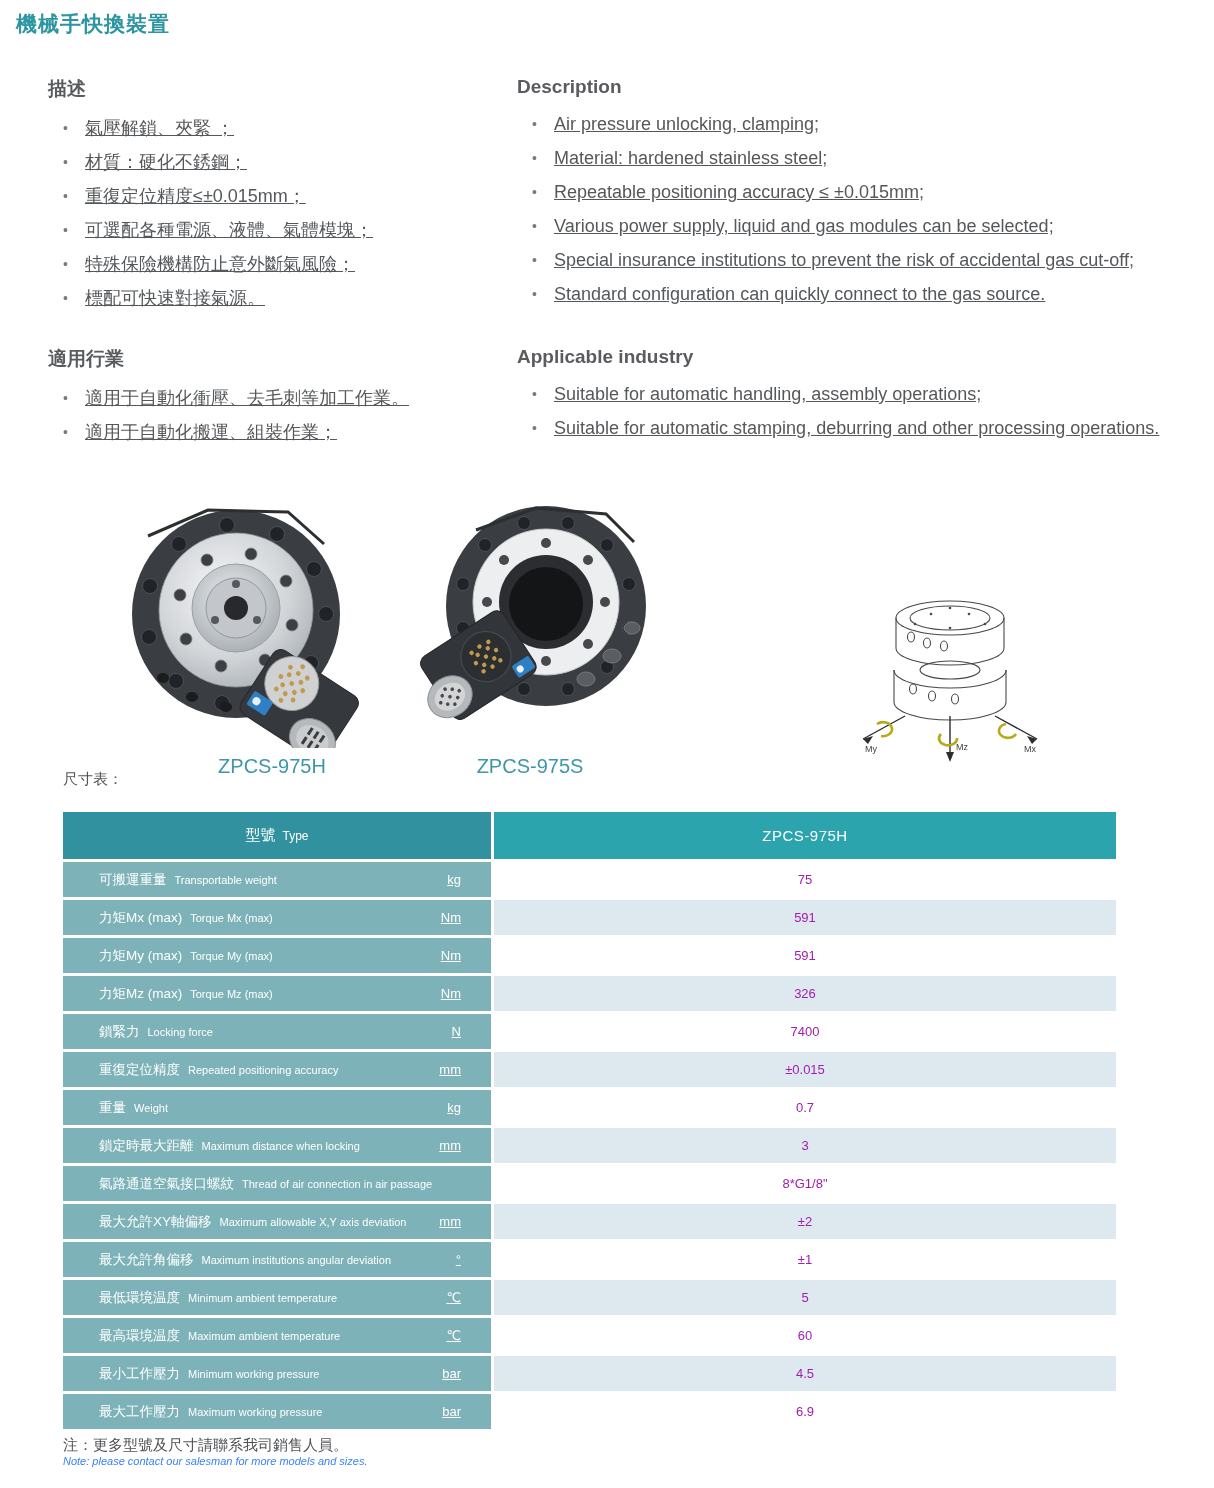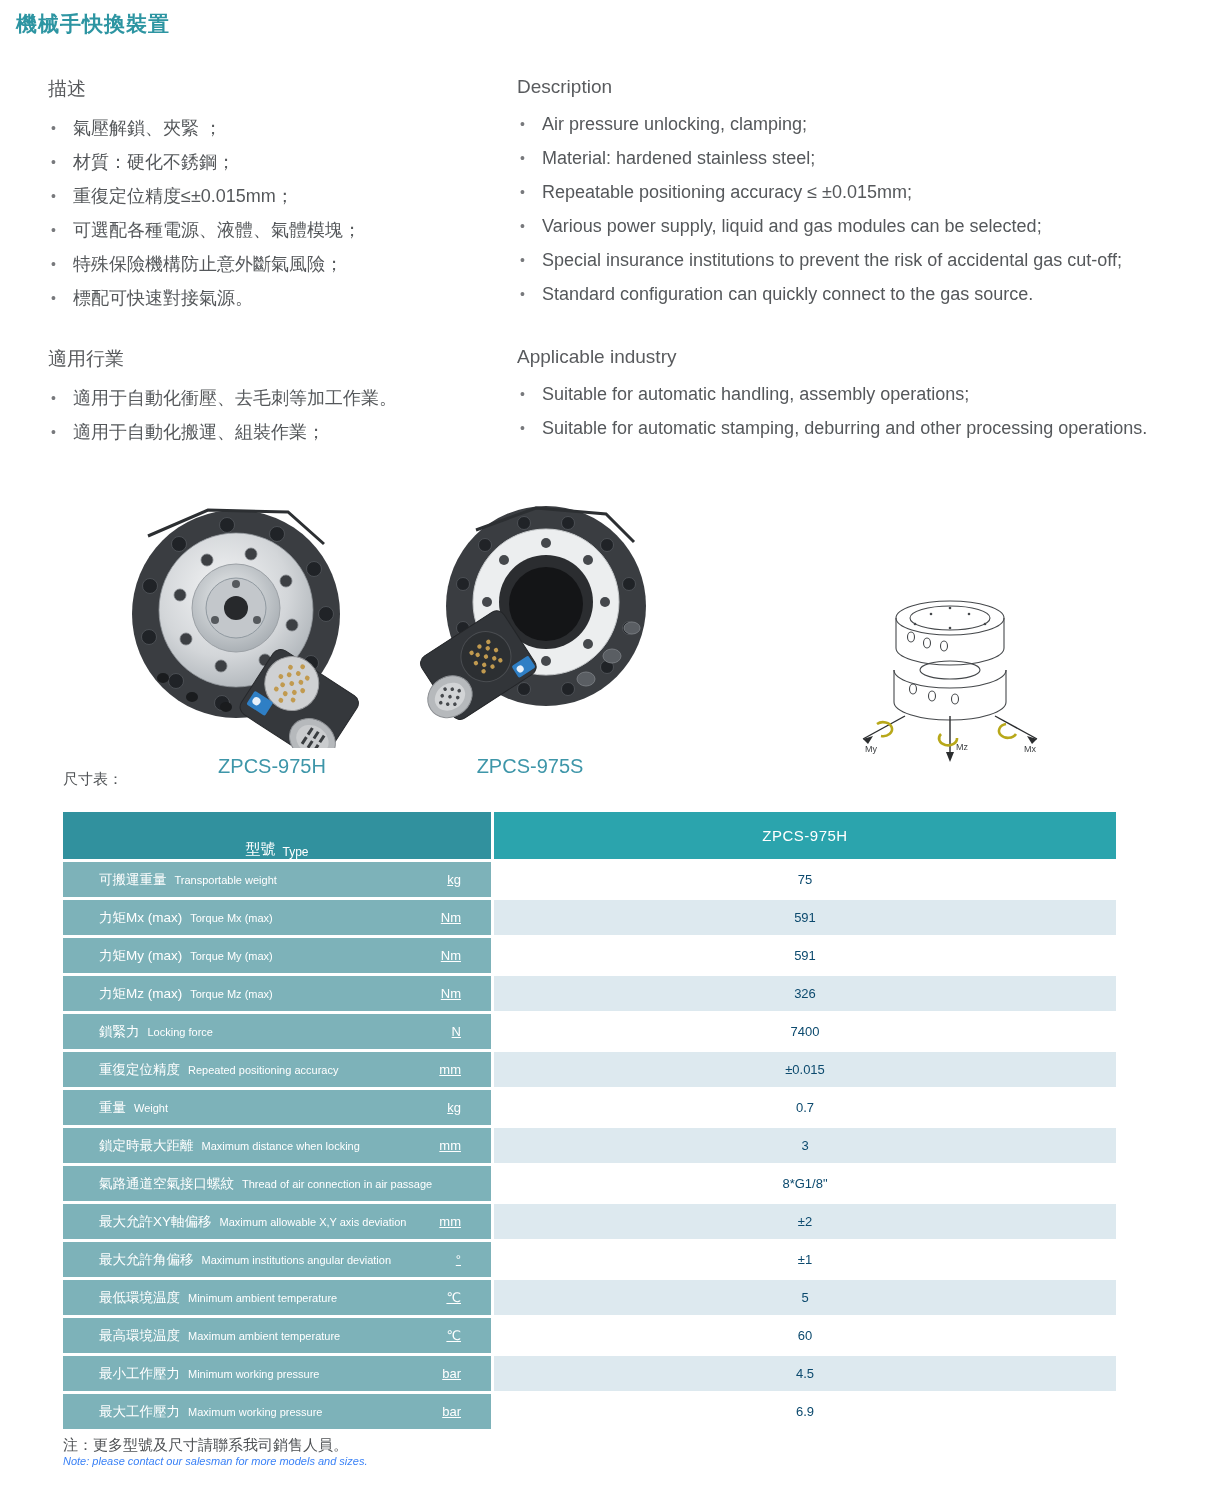--- a/index.html
+++ b/index.html
@@ -10,23 +10,23 @@
   }
   .abs{position:absolute;}
 
   
   .page-title{
     left:16px;top:10px;font-size:21px;font-weight:bold;color:#2d95a2;letter-spacing:1px;
   }
 
   
   .sec h2{
-    margin:0 0 12px 0;font-size:19px;font-weight:normal;color:#595b5e;
-  }
-  .sec ul{list-style:none;margin:0;padding:0;}
+    margin:0 0 12px 0;font-size:19px;font-weight:bold;color:#595b5e;
+  }
+  .sec ul{list-style:none;margin:12px;padding:0;text-decoration:underline;}
   .sec li{
     position:relative;padding-left:25px;font-size:18px;line-height:28px;
     margin-bottom:6px;color:#55585b;
   }
   .sec li::before{
     content:"•";position:absolute;left:3px;top:0;color:#77797c;font-size:14px;
   }
   .sec-desc-zh{left:48px;top:76px;width:450px;}
   .sec-desc-en{left:517px;top:76px;width:680px;}
   .sec-ind-zh{left:48px;top:346px;width:450px;}
@@ -41,40 +41,40 @@
     font-size:20px;color:#3e96a9;text-align:center;width:160px;
   }
   .label-975h{left:192px;top:755px;}
   .label-975s{left:450px;top:755px;}
   .size-table-label{left:63px;top:770px;font-size:15px;color:#4f5255;}
 
   
   .spec-table{left:63px;top:812px;width:1053px;}
   .thead{display:flex;height:47px;margin-bottom:3px;}
   .th-type{
-    width:428px;background:#31919e;color:#fff;display:flex;align-items:flex-end;
+    width:428px;background:#31919e;color:#fff;display:flex;align-items:center;
     justify-content:center;gap:7px;
   }
   .th-type .zh{font-size:15px;}
   .th-type .en{font-size:12px;}
   .th-model{
     flex:1;margin-left:3px;background:#2ba4ad;color:#fff;display:flex;
     align-items:center;justify-content:center;font-size:15px;letter-spacing:.5px;
   }
   .trow{display:flex;height:35px;margin-bottom:3px;}
   .tlabel{
     width:428px;background:#7db2b9;color:#ffffff;display:flex;align-items:center;
     padding:0 30px 0 36px;box-sizing:border-box;white-space:nowrap;overflow:hidden;
   }
   .tlabel .zh{font-size:13.5px;}
   .tlabel .en{font-size:11px;margin-left:8px;}
   .tlabel .unit{font-size:13px;margin-left:auto;padding-left:8px;text-decoration:underline;}
   .tvalue{
     flex:1;margin-left:3px;display:flex;align-items:center;justify-content:center;
-    font-size:13px;color:#0c4a6e;background:#ffffff;
+    font-size:13px;color:#a21caf;background:#ffffff;
   }
   .trow:nth-child(even) .tvalue{background:#dde9ef;}
 
   
   .note-zh{left:63px;top:1436px;font-size:15px;color:#4f5255;}
   .note-en{left:63px;top:1455px;font-size:11px;color:#3b82f6;font-style:italic;}
 </style>
 </head>
 <body>
 

